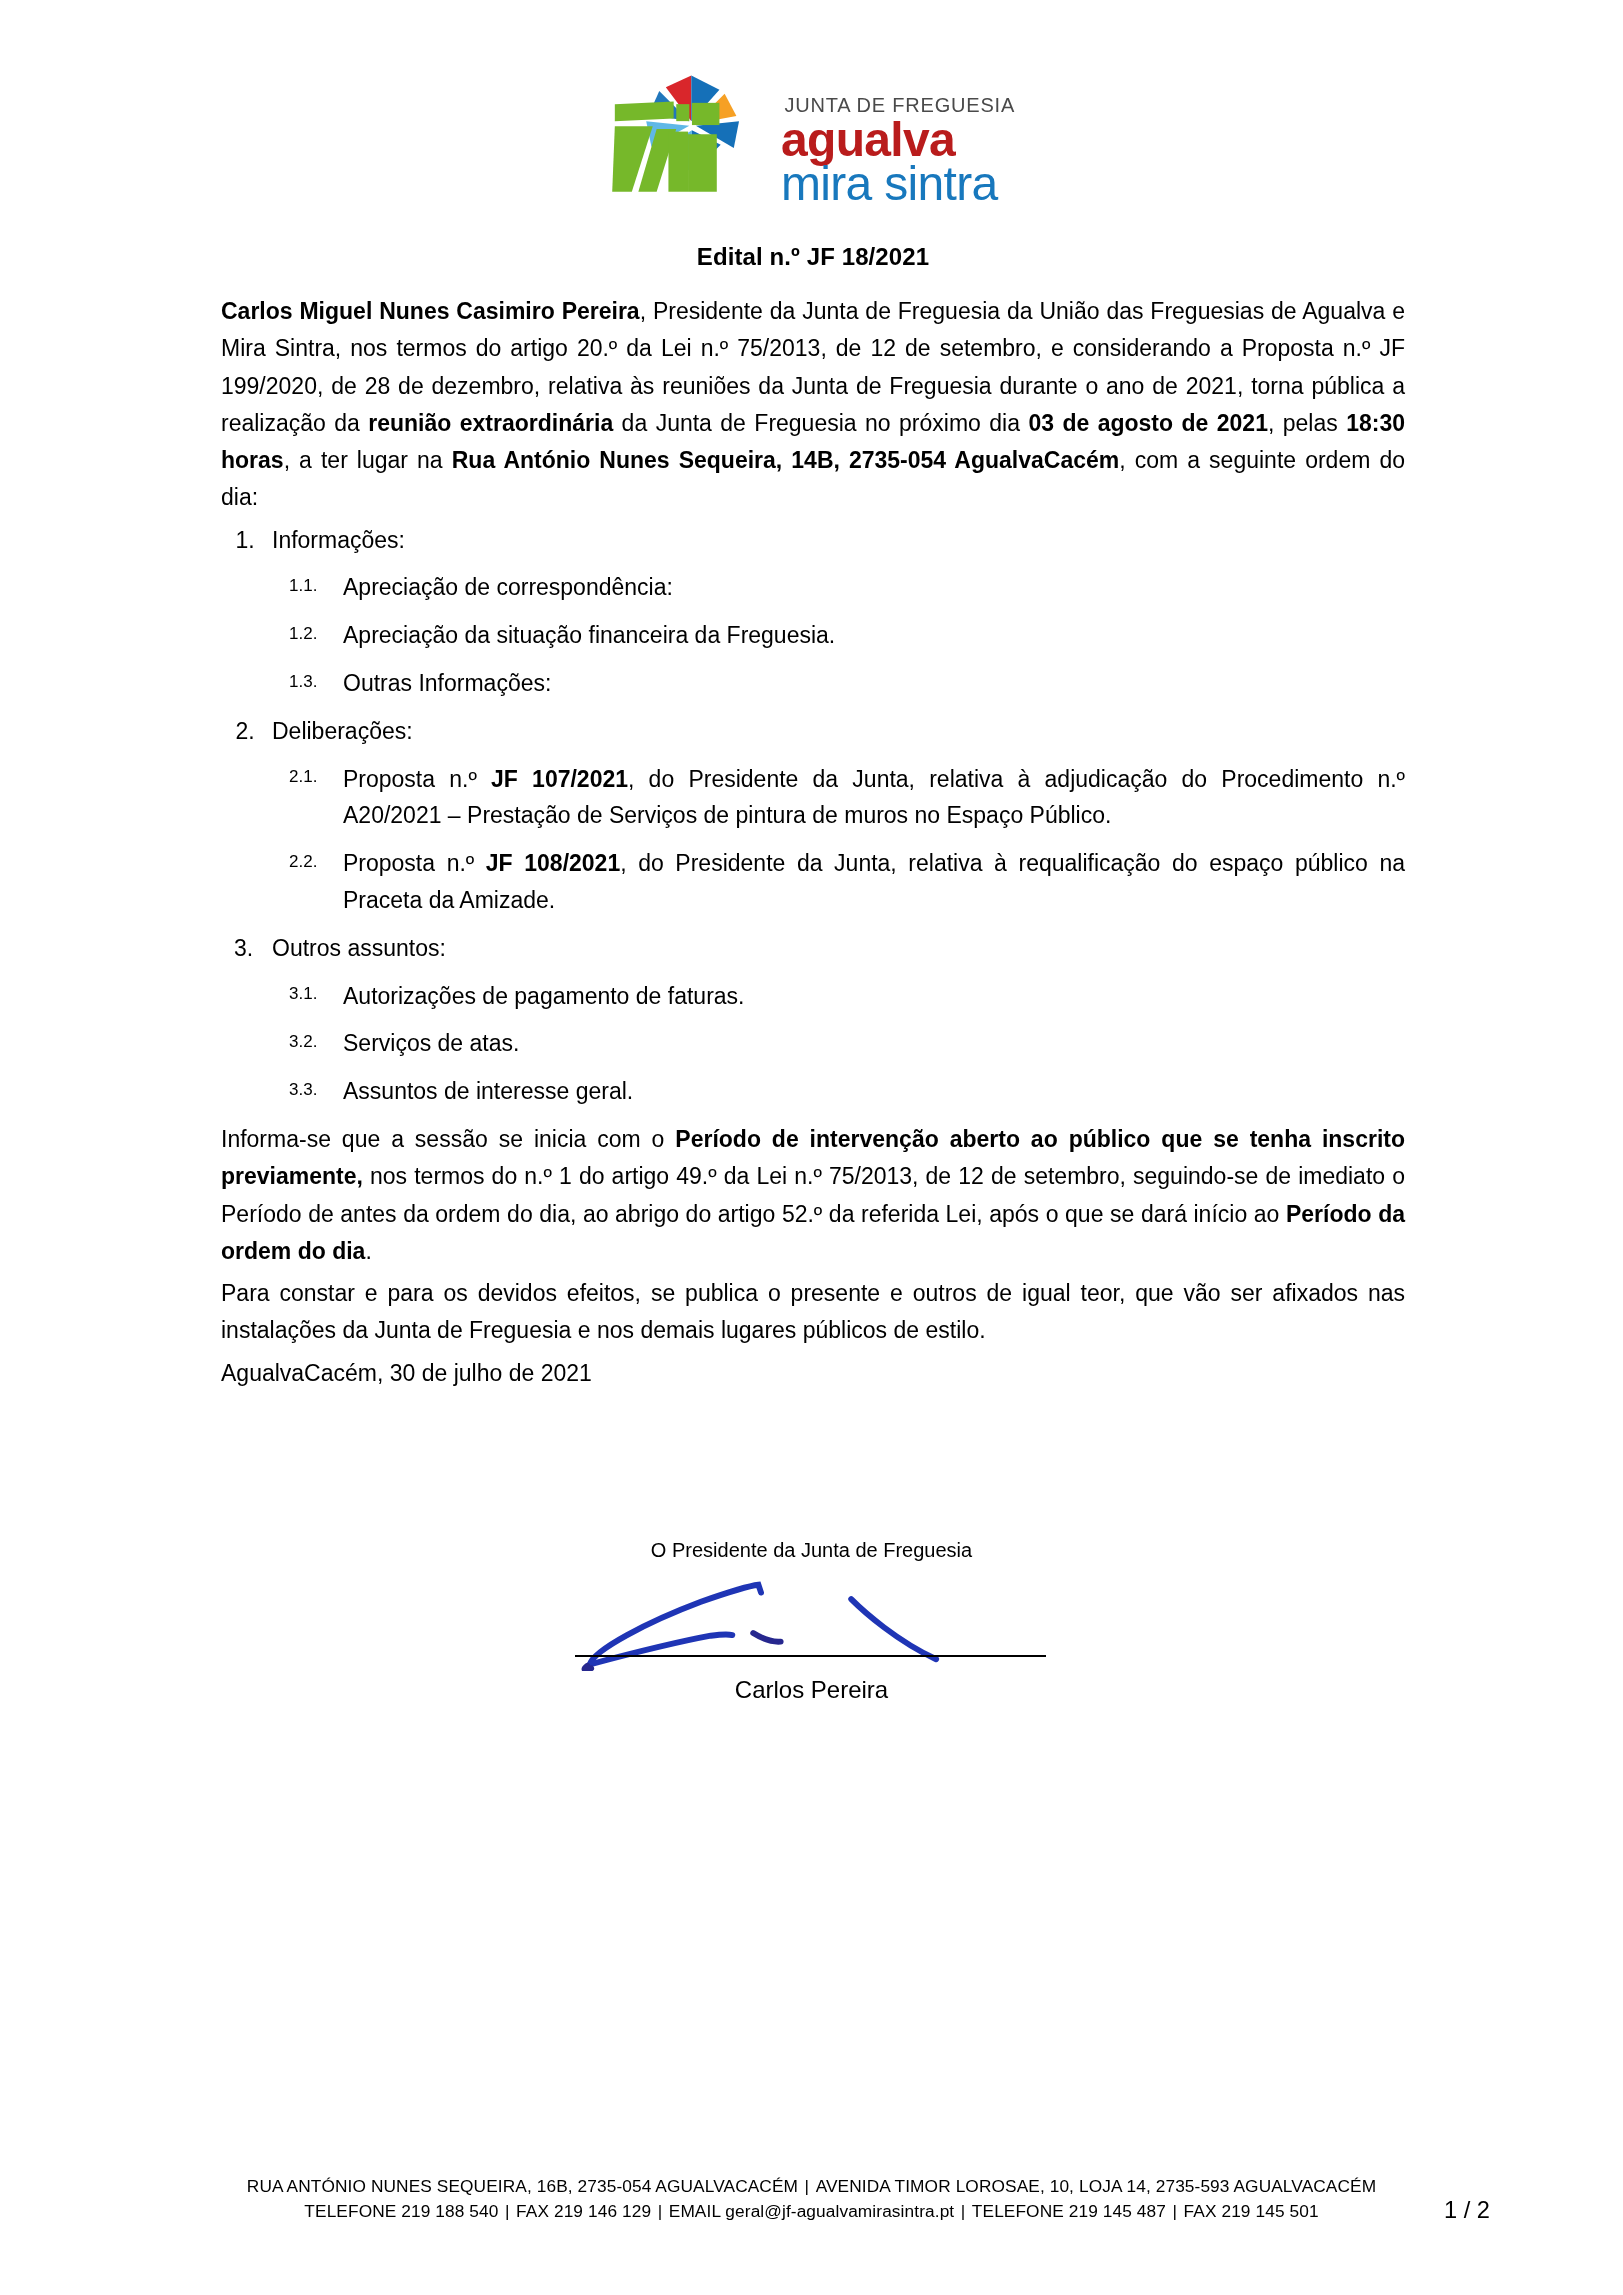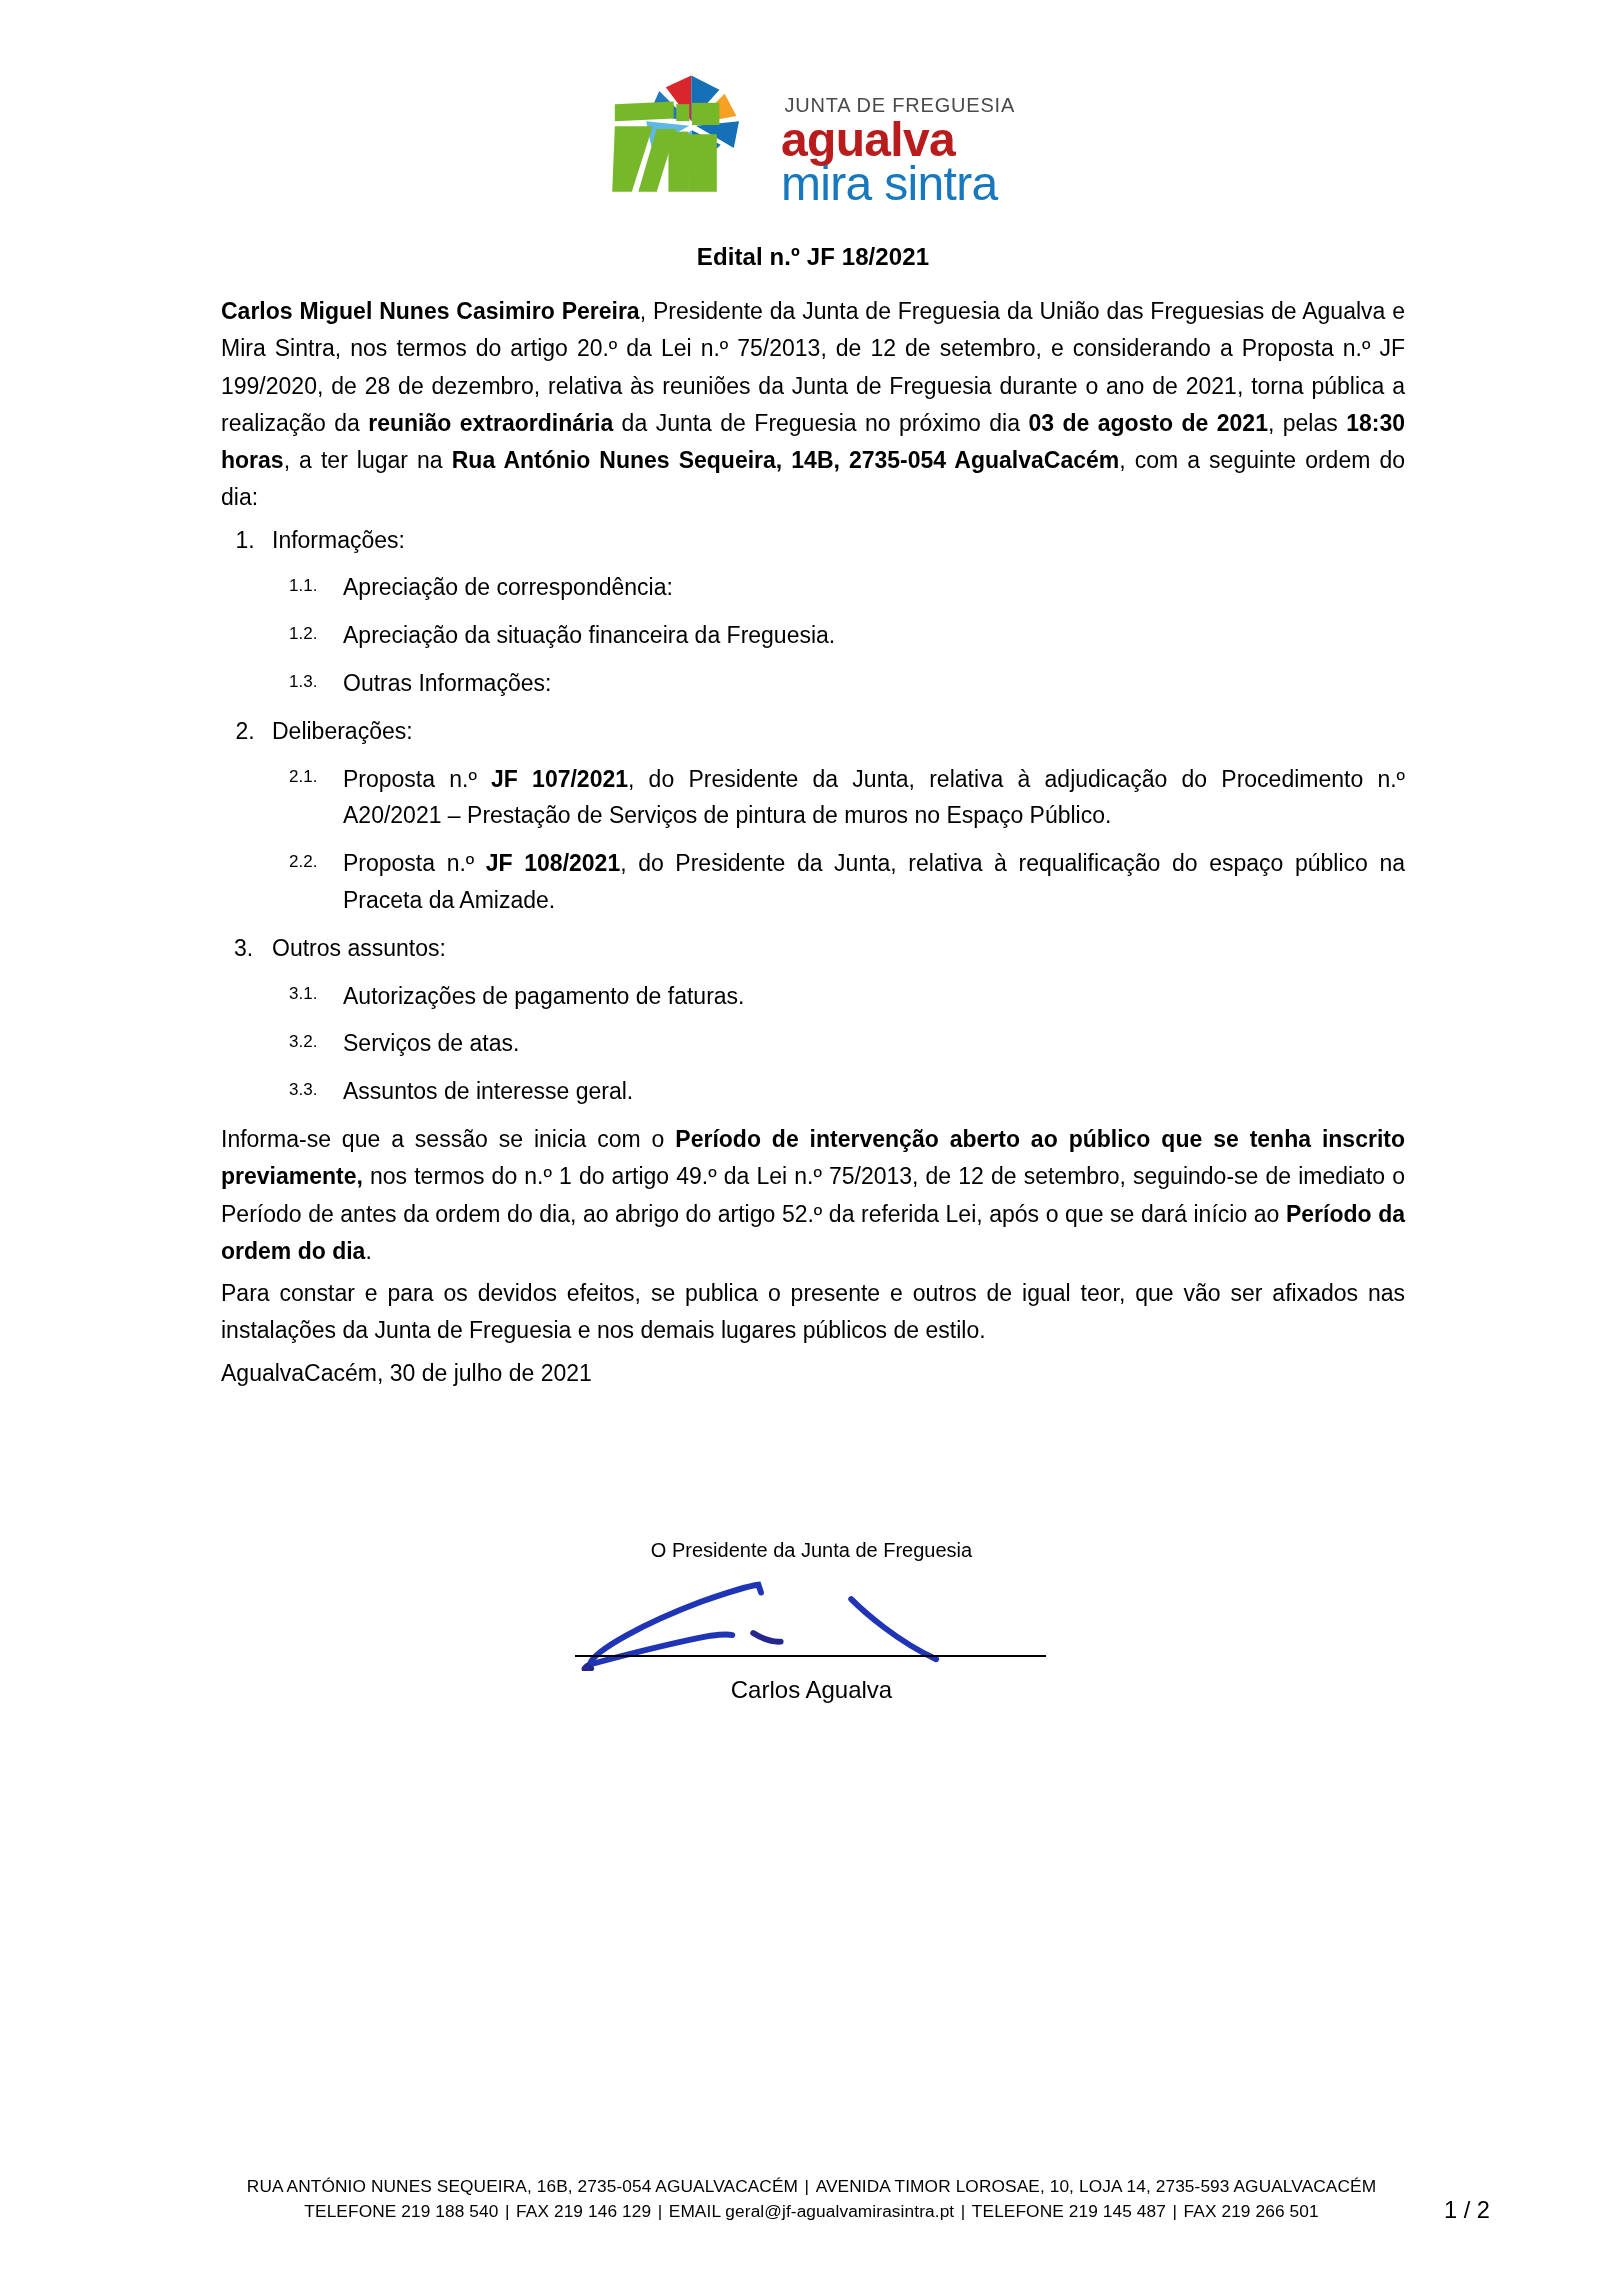--- a/index.html
+++ b/index.html
@@ -316,29 +316,29 @@
     <div class="sig-area">
       <svg class="sig-svg" viewBox="0 0 740 150">
         <path d="M30 140 C 35 118, 120 74, 200 44 C 240 30, 270 20, 288 18 L 292 30" stroke="#1f35b5" stroke-width="9" fill="none" stroke-linecap="round"></path>
         <path d="M30 140 C 60 132, 150 108, 215 96 C 230 94, 240 93, 248 95" stroke="#1f35b5" stroke-width="9" fill="none" stroke-linecap="round"></path>
         <path d="M280 92 C 296 102, 310 106, 322 105" stroke="#26278e" stroke-width="9" fill="none" stroke-linecap="round"></path>
         <path d="M430 40 C 450 60, 500 104, 560 132" stroke="#1f35b5" stroke-width="9" fill="none" stroke-linecap="round"></path>
         <path d="M26 142 C 18 148, 22 150, 32 146" stroke="#26278e" stroke-width="9" fill="none" stroke-linecap="round"></path>
       </svg>
       <div class="sig-line"></div>
     </div>
-    <div class="sig-name">Carlos Agualva</div>
+    <div class="sig-name">Carlos Pereira</div>
   </div>
 
   <div class="footer">
     <div class="footer-inner">
       <div class="footer-line">
         <span>RUA ANTÓNIO NUNES SEQUEIRA, 16B, 2735-054 AGUALVACACÉM</span><span class="sep">|</span><span>AVENIDA TIMOR LOROSAE, 10, LOJA 14, 2735-593 AGUALVACACÉM</span>
       </div>
       <div class="footer-line">
-        <span>TELEFONE  219 188 540</span><span class="sep">|</span><span>FAX  219 146 129</span><span class="sep">|</span><span>EMAIL  geral@jf-agualvamirasintra.pt</span><span class="sep">|</span><span>TELEFONE  219 145 487</span><span class="sep">|</span><span>FAX  219 266 501</span>
+        <span>TELEFONE  219 188 540</span><span class="sep">|</span><span>FAX  219 146 129</span><span class="sep">|</span><span>EMAIL  geral@jf-agualvamirasintra.pt</span><span class="sep">|</span><span>TELEFONE  219 145 487</span><span class="sep">|</span><span>FAX  219 145 501</span>
       </div>
       <div class="page-num">1 / 2</div>
     </div>
   </div>
 
 </div>
 
 
 </body></html>

